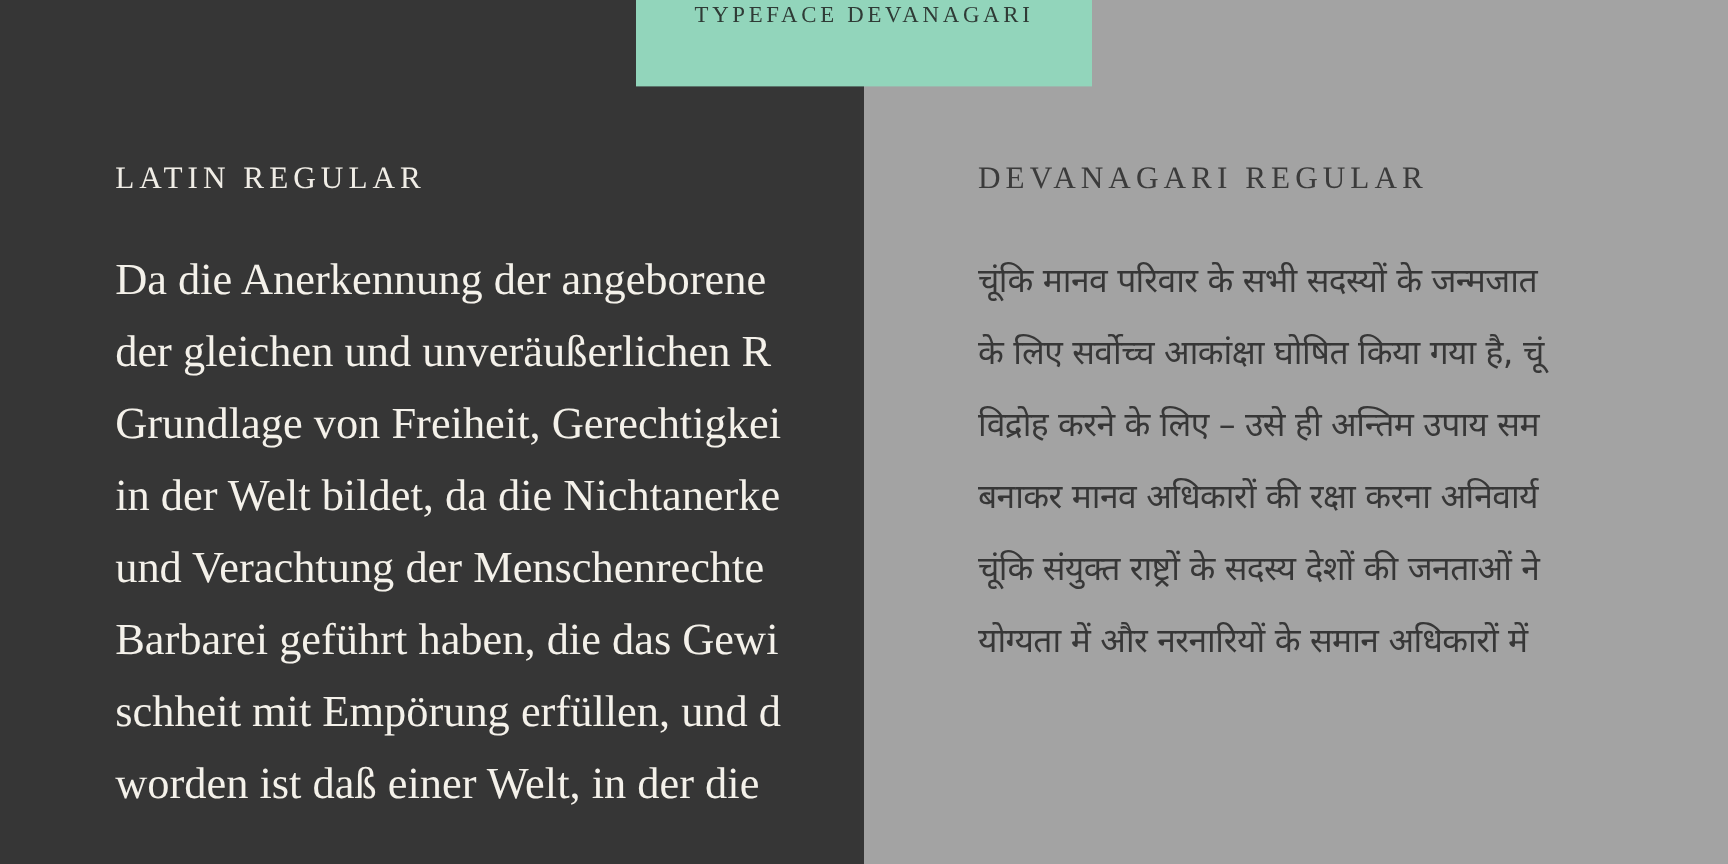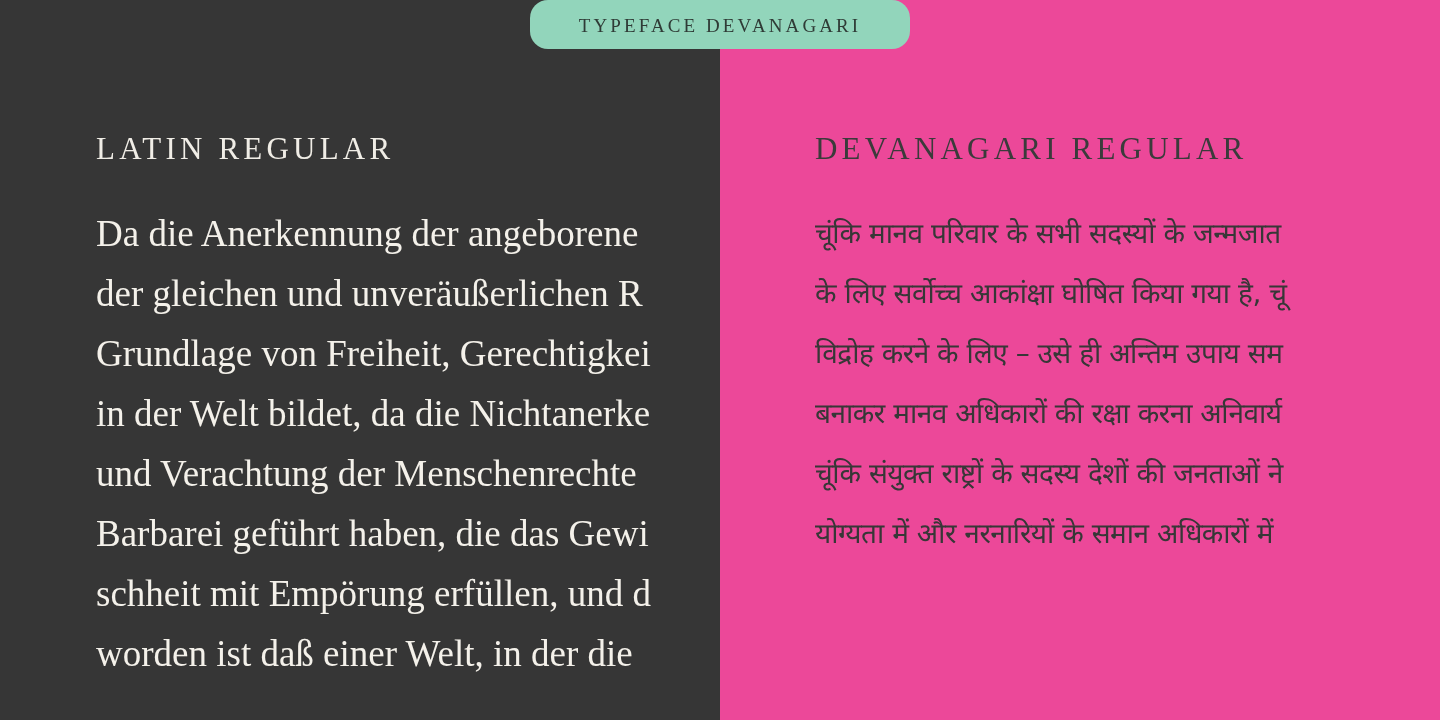--- a/index.html
+++ b/index.html
@@ -22,27 +22,27 @@
     }
     .panel-left {
       left: 0;
       width: 720px;
       background: #363636;
       color: #f4f1ea;
     }
     .panel-right {
       left: 720px;
       width: 720px;
-      background: #ec4899;
+      background: #a3a3a3;
       color: #373737;
     }
     .section-label {
       position: absolute;
       top: 134px;
-      font-size: 31px;
+      font-size: 26px;
       letter-spacing: 4.2px;
       line-height: 30px;
       white-space: nowrap;
       font-weight: normal;
       margin: 0;
     }
     .panel-left .section-label { left: 96px; color: #f0ede6; }
     .panel-right .section-label { left: 95px; color: #3b3b3b; }
     .body-text {
       position: absolute;
@@ -65,27 +65,26 @@
     .panel-right .body-line {
       font-family: "DejaVu Sans", "Liberation Sans", sans-serif;
       font-size: 28px;
       letter-spacing: -0.5px;
     }
     .banner {
       position: absolute;
       top: 0;
       left: 530px;
       width: 380px;
-      height: 49px;
+      height: 72px;
       background: #92d5bb;
       display: flex;
-      align-items: center;
+      align-items: flex-start;
       justify-content: center;
       z-index: 5;
-      border-radius: 18px;
     }
     .banner-title {
       font-family: "Liberation Serif", "DejaVu Serif", serif;
       font-size: 19px;
       letter-spacing: 3.1px;
       color: #2f3b36;
       white-space: nowrap;
       padding-top: 2px;
     }
   </style>

